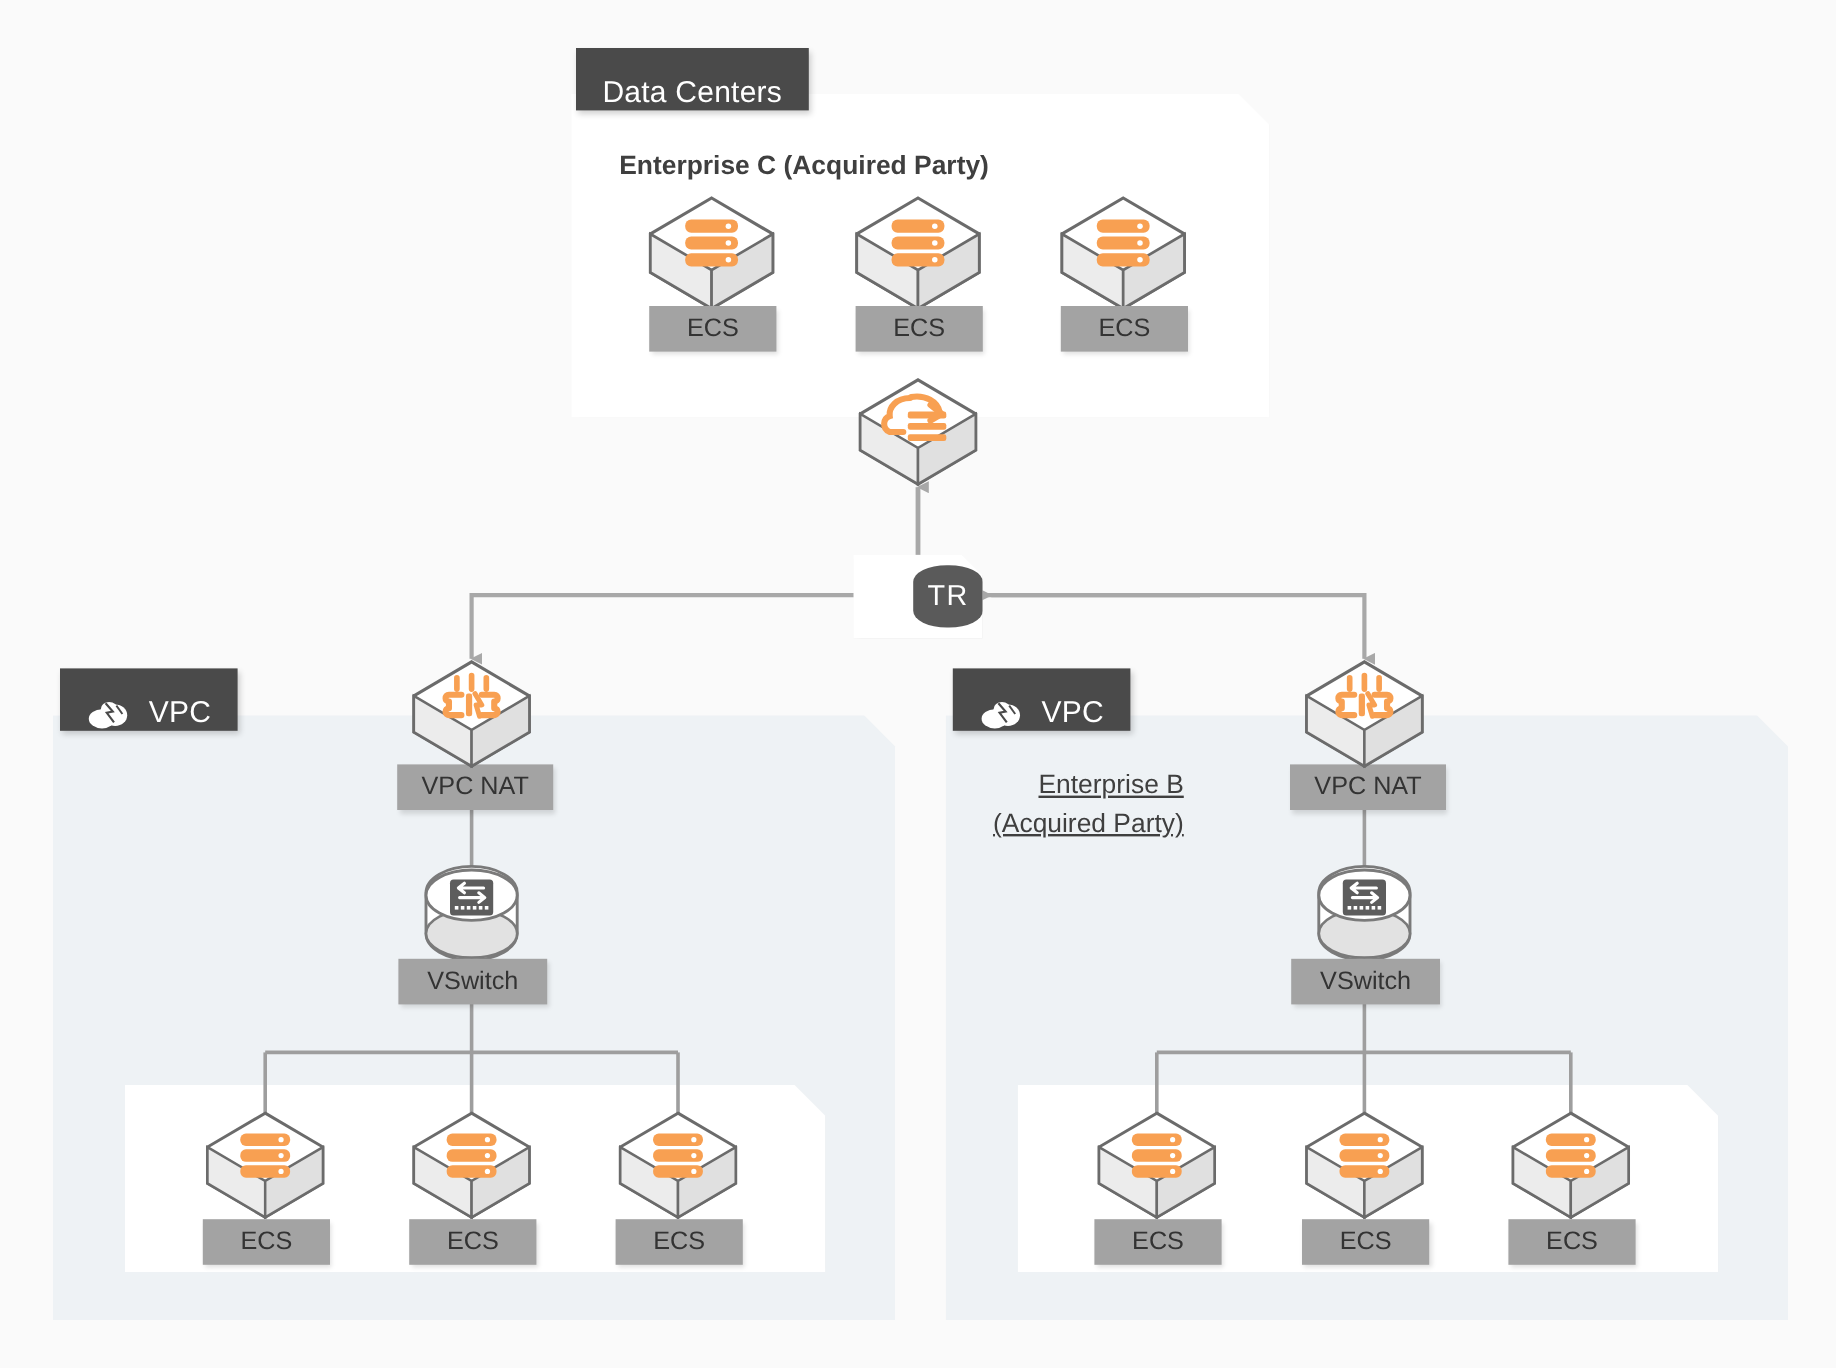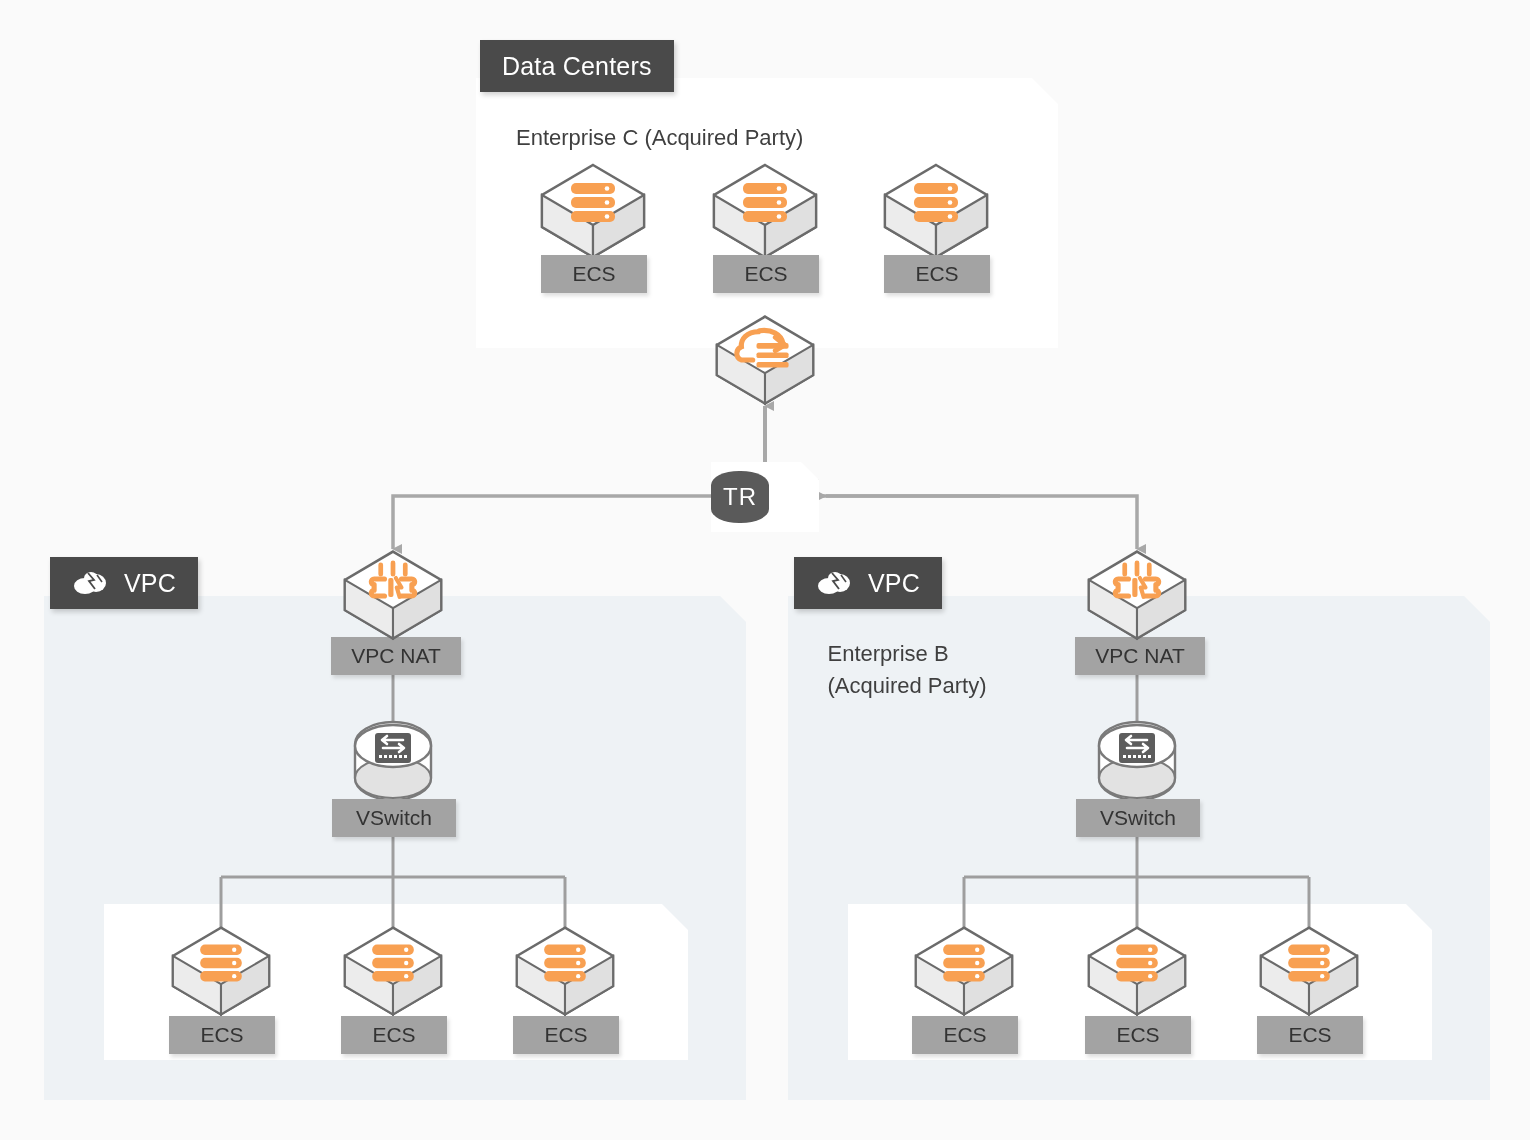--- a/index.html
+++ b/index.html
@@ -39,21 +39,21 @@
   .panel-vpc .panel-body { background: #eef2f5; }
   .panel-inner .panel-body { background: #ffffff; }
 
   
   .hdr {
     position: absolute;
     height: 52px;
     background: #4a4a4a;
     color: #ffffff;
     display: flex;
-    align-items: center;
+    align-items: flex-end;
     justify-content: center;
     gap: 14px;
     padding: 0 22px;
     box-sizing: border-box;
     font-size: 25px;
     letter-spacing: 0.2px;
     box-shadow: 2px 3px 5px rgba(0,0,0,0.18);
     z-index: 12;
   }
   .hdr-label { white-space: nowrap; }
@@ -105,21 +105,21 @@
   }
   
   .tr-card {
     position: absolute;
     background: #ffffff;
     box-shadow: 2px 3px 5px rgba(0,0,0,0.13);
     z-index: 10;
     clip-path: polygon(0 0, calc(100% - 18px) 0, 100% 18px, 100% 100%, 0 100%);
     display: flex;
     align-items: center;
-    justify-content: flex-start;
+    justify-content: flex-end;
   }
   .tr-cyl {
     width: 58px;
     height: 52px;
     background: #5a5a5a;
     border-radius: 28px / 14px;
     color: #ffffff;
     font-size: 24px;
     display: flex;
     align-items: center;
@@ -166,21 +166,21 @@
     <path d="M1137,877 L1137,932" stroke="#9e9e9e" stroke-width="3" fill="none"></path>
     <path d="M1309,877 L1309,932" stroke="#9e9e9e" stroke-width="3" fill="none"></path>
   </svg>
 
   <div class="panel panel-dc" style="left:476px; top:78px; width:582px; height:270px;">
     <div class="panel-body"></div>
   </div>
   <div class="hdr" style="left:480px; top:40px;">
     <span class="hdr-label">Data Centers</span>
   </div>
-  <div class="free-text" style="left:516px; top:122px;">Enterprise C (Acquired Party)</div>
+  <div class="free-text" style="left:516px; top:122px;font-weight:bold;">Enterprise C (Acquired Party)</div>
 
   <div class="icon-node" style="left:593px; top:163px;">
     <svg width="106" height="96" viewBox="0 0 106 96">
       <polygon points="53,2 104,32 104,64 53,94 2,64 2,32" fill="#ffffff" stroke="#6b6b6b" stroke-width="2.6"></polygon>
       <polygon points="2,32 53,62 53,94 2,64" fill="#ececec" stroke="#6b6b6b" stroke-width="2.2"></polygon>
       <polygon points="104,32 53,62 53,94 104,64" fill="#e0e0e0" stroke="#6b6b6b" stroke-width="2.2"></polygon>
       <rect x="31" y="20" width="44" height="11" rx="5" fill="#f8a052"></rect>
       <circle cx="67" cy="25.5" r="2.3" fill="#ffffff"></circle>
       <rect x="31" y="34" width="44" height="11" rx="5" fill="#f8a052"></rect>
       <circle cx="67" cy="39.5" r="2.3" fill="#ffffff"></circle>
@@ -345,21 +345,21 @@
       <svg width="38" height="26" viewBox="0 0 38 26">
         <ellipse cx="13" cy="16" rx="11" ry="8" fill="#ffffff"></ellipse>
         <ellipse cx="24" cy="13" rx="10" ry="9" fill="#ffffff"></ellipse>
         <ellipse cx="19" cy="8" rx="7" ry="6" fill="#ffffff"></ellipse>
         <path d="M16,3 L22,10 L17,11 L23,19" stroke="#4a4a4a" stroke-width="1.8" fill="none"></path>
         <path d="M25,5 L30,12" stroke="#4a4a4a" stroke-width="1.6" fill="none"></path>
       </svg>
     </span>
     <span class="hdr-label">VPC</span>
   </div>
-  <div class="free-text center" style="left:907px; top:638px; text-align:left;">Enterprise B
+  <div class="free-text center" style="left:907px; top:638px; text-align:right;text-decoration:underline;">Enterprise B
 (Acquired Party)</div>
 
   <div class="icon-node" style="left:1137px; top:549px; z-index:11;">
     <svg width="100" height="92" viewBox="0 0 106 96">
       <polygon points="53,2 104,32 104,64 53,94 2,64 2,32" fill="#ffffff" stroke="#6b6b6b" stroke-width="2.8"></polygon>
       <polygon points="2,32 53,62 53,94 2,64" fill="#ececec" stroke="#6b6b6b" stroke-width="2.2"></polygon>
       <polygon points="104,32 53,62 53,94 104,64" fill="#e0e0e0" stroke="#6b6b6b" stroke-width="2.2"></polygon>
       <path d="M40,16 L40,26 M53,14 L53,26 M66,16 L66,26" stroke="#f8a052" stroke-width="5" stroke-linecap="round"></path>
       <path d="M44,31 L33,31 C29,31 29,37 33,37 L33,43 C29,43 29,49 33,49 L44,49" fill="none" stroke="#f8a052" stroke-width="5.4" stroke-linecap="round" stroke-linejoin="round"></path>
       <path d="M62,31 L73,31 C77,31 77,37 73,37 L73,43 C77,43 77,49 73,49 L62,49" fill="none" stroke="#f8a052" stroke-width="5.4" stroke-linecap="round" stroke-linejoin="round"></path>

